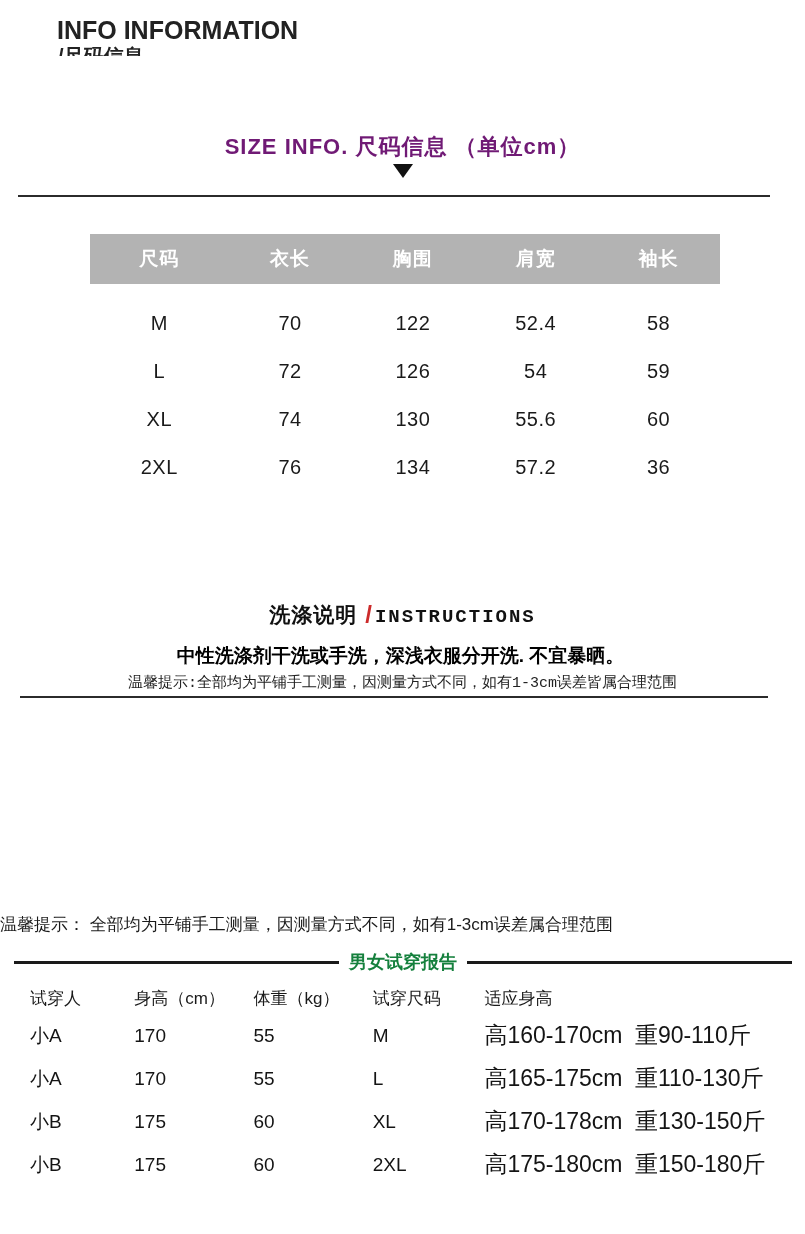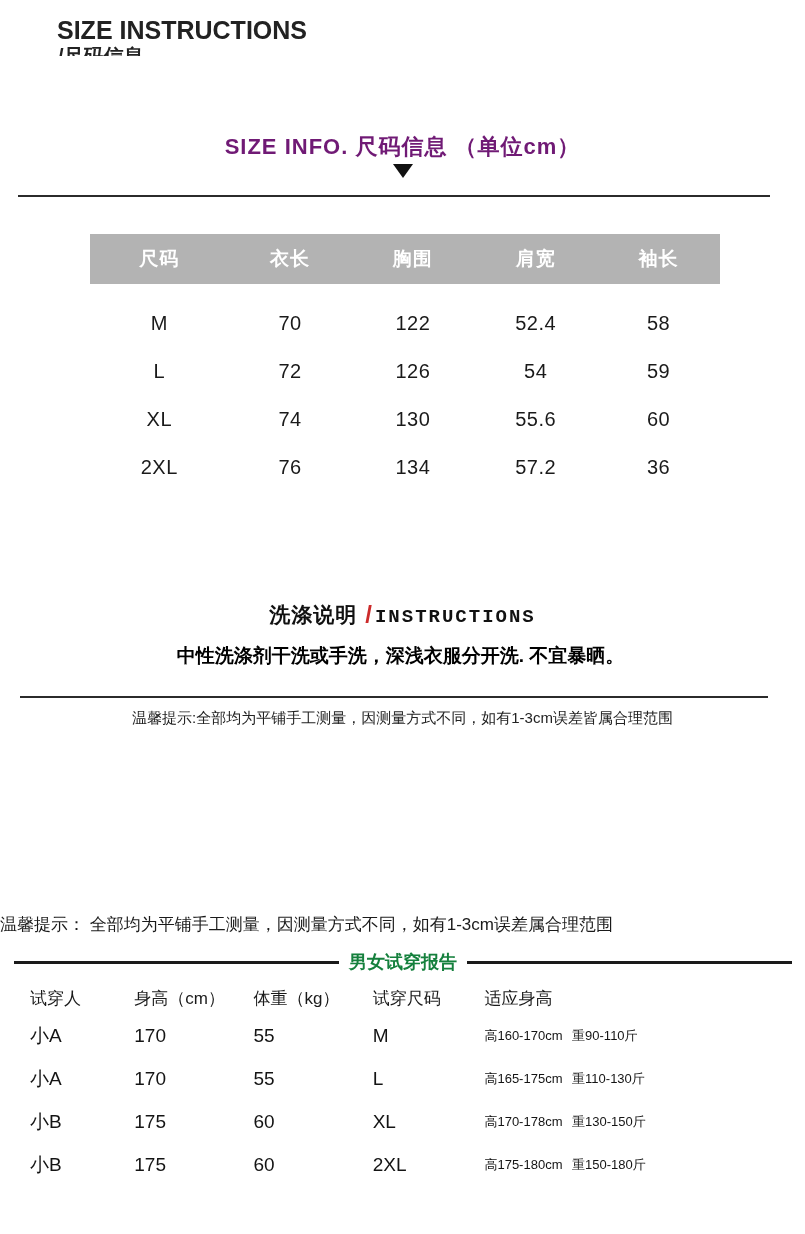--- a/index.html
+++ b/index.html
@@ -47,42 +47,42 @@
   .size-row{height:48px;font-size:20px;color:#1a1a1a;letter-spacing:0.5px;}
 
   
   .wash-title{left:0;right:0;top:600px;text-align:center;font-size:21px;color:#111;}
   .wash-cn{font-weight:700;letter-spacing:1px;}
   .wash-slash{font-weight:700;font-size:24px;padding:0 3px 0 8px;position:relative;top:1px;}
   .wash-en{font-weight:700;letter-spacing:2px;font-family:"Liberation Mono","DejaVu Sans Mono",monospace;font-size:19px;}
   .wash-body{left:0;right:4px;top:643px;text-align:center;font-size:19px;font-weight:700;color:#000000;}
 
   
-  .note1{left:0;right:0;top:709px;text-align:center;font-size:15px;color:#222;}
+  .note1{left:0;right:0;top:673px;text-align:center;font-size:15px;color:#222;font-family:Liberation Mono, monospace;}
   .note2{left:0;right:0;top:903px;text-align:left;font-size:17px;color:#1a1a1a;margin-top:10px;}
 
   
   .fit-divider{
     left:14px;width:778px;top:950px;display:flex;align-items:center;gap:10px;
   }
   .fit-divider .bar{flex:1;height:3px;background:#1a1a1a;}
   .fit-divider .txt{font-size:18px;font-weight:700;color:#15803d;white-space:nowrap;}
 
   
   .fit-table{left:30px;top:985px;width:745px;}
   .grid5b{display:grid;grid-template-columns:14% 16% 16% 15% 39%;align-items:center;text-align:left;}
   .fit-head{font-size:17px;color:#1a1a1a;height:26px;}
   .fit-rows{margin-top:3px;}
   .fit-row{height:43px;font-size:19px;color:#141414;}
-  .fit-row .range{font-size:13px;word-spacing:6px;white-space:nowrap;}
+  .fit-row .range{font-size:23px;word-spacing:6px;white-space:nowrap;}
 </style>
 </head>
 <body>
 
-<div class="abs brand-title">SIZE INSTRUCTIONS</div>
+<div class="abs brand-title">INFO INFORMATION</div>
 <div class="abs brand-sub">/尺码信息</div>
 
 <div class="abs size-title">SIZE INFO. 尺码信息 （单位cm）</div>
 <div class="abs tri-wrap">
   <span class="tri"></span>
 </div>
 
 <div class="abs hline hr1"></div>
 
 <div class="abs size-table">

